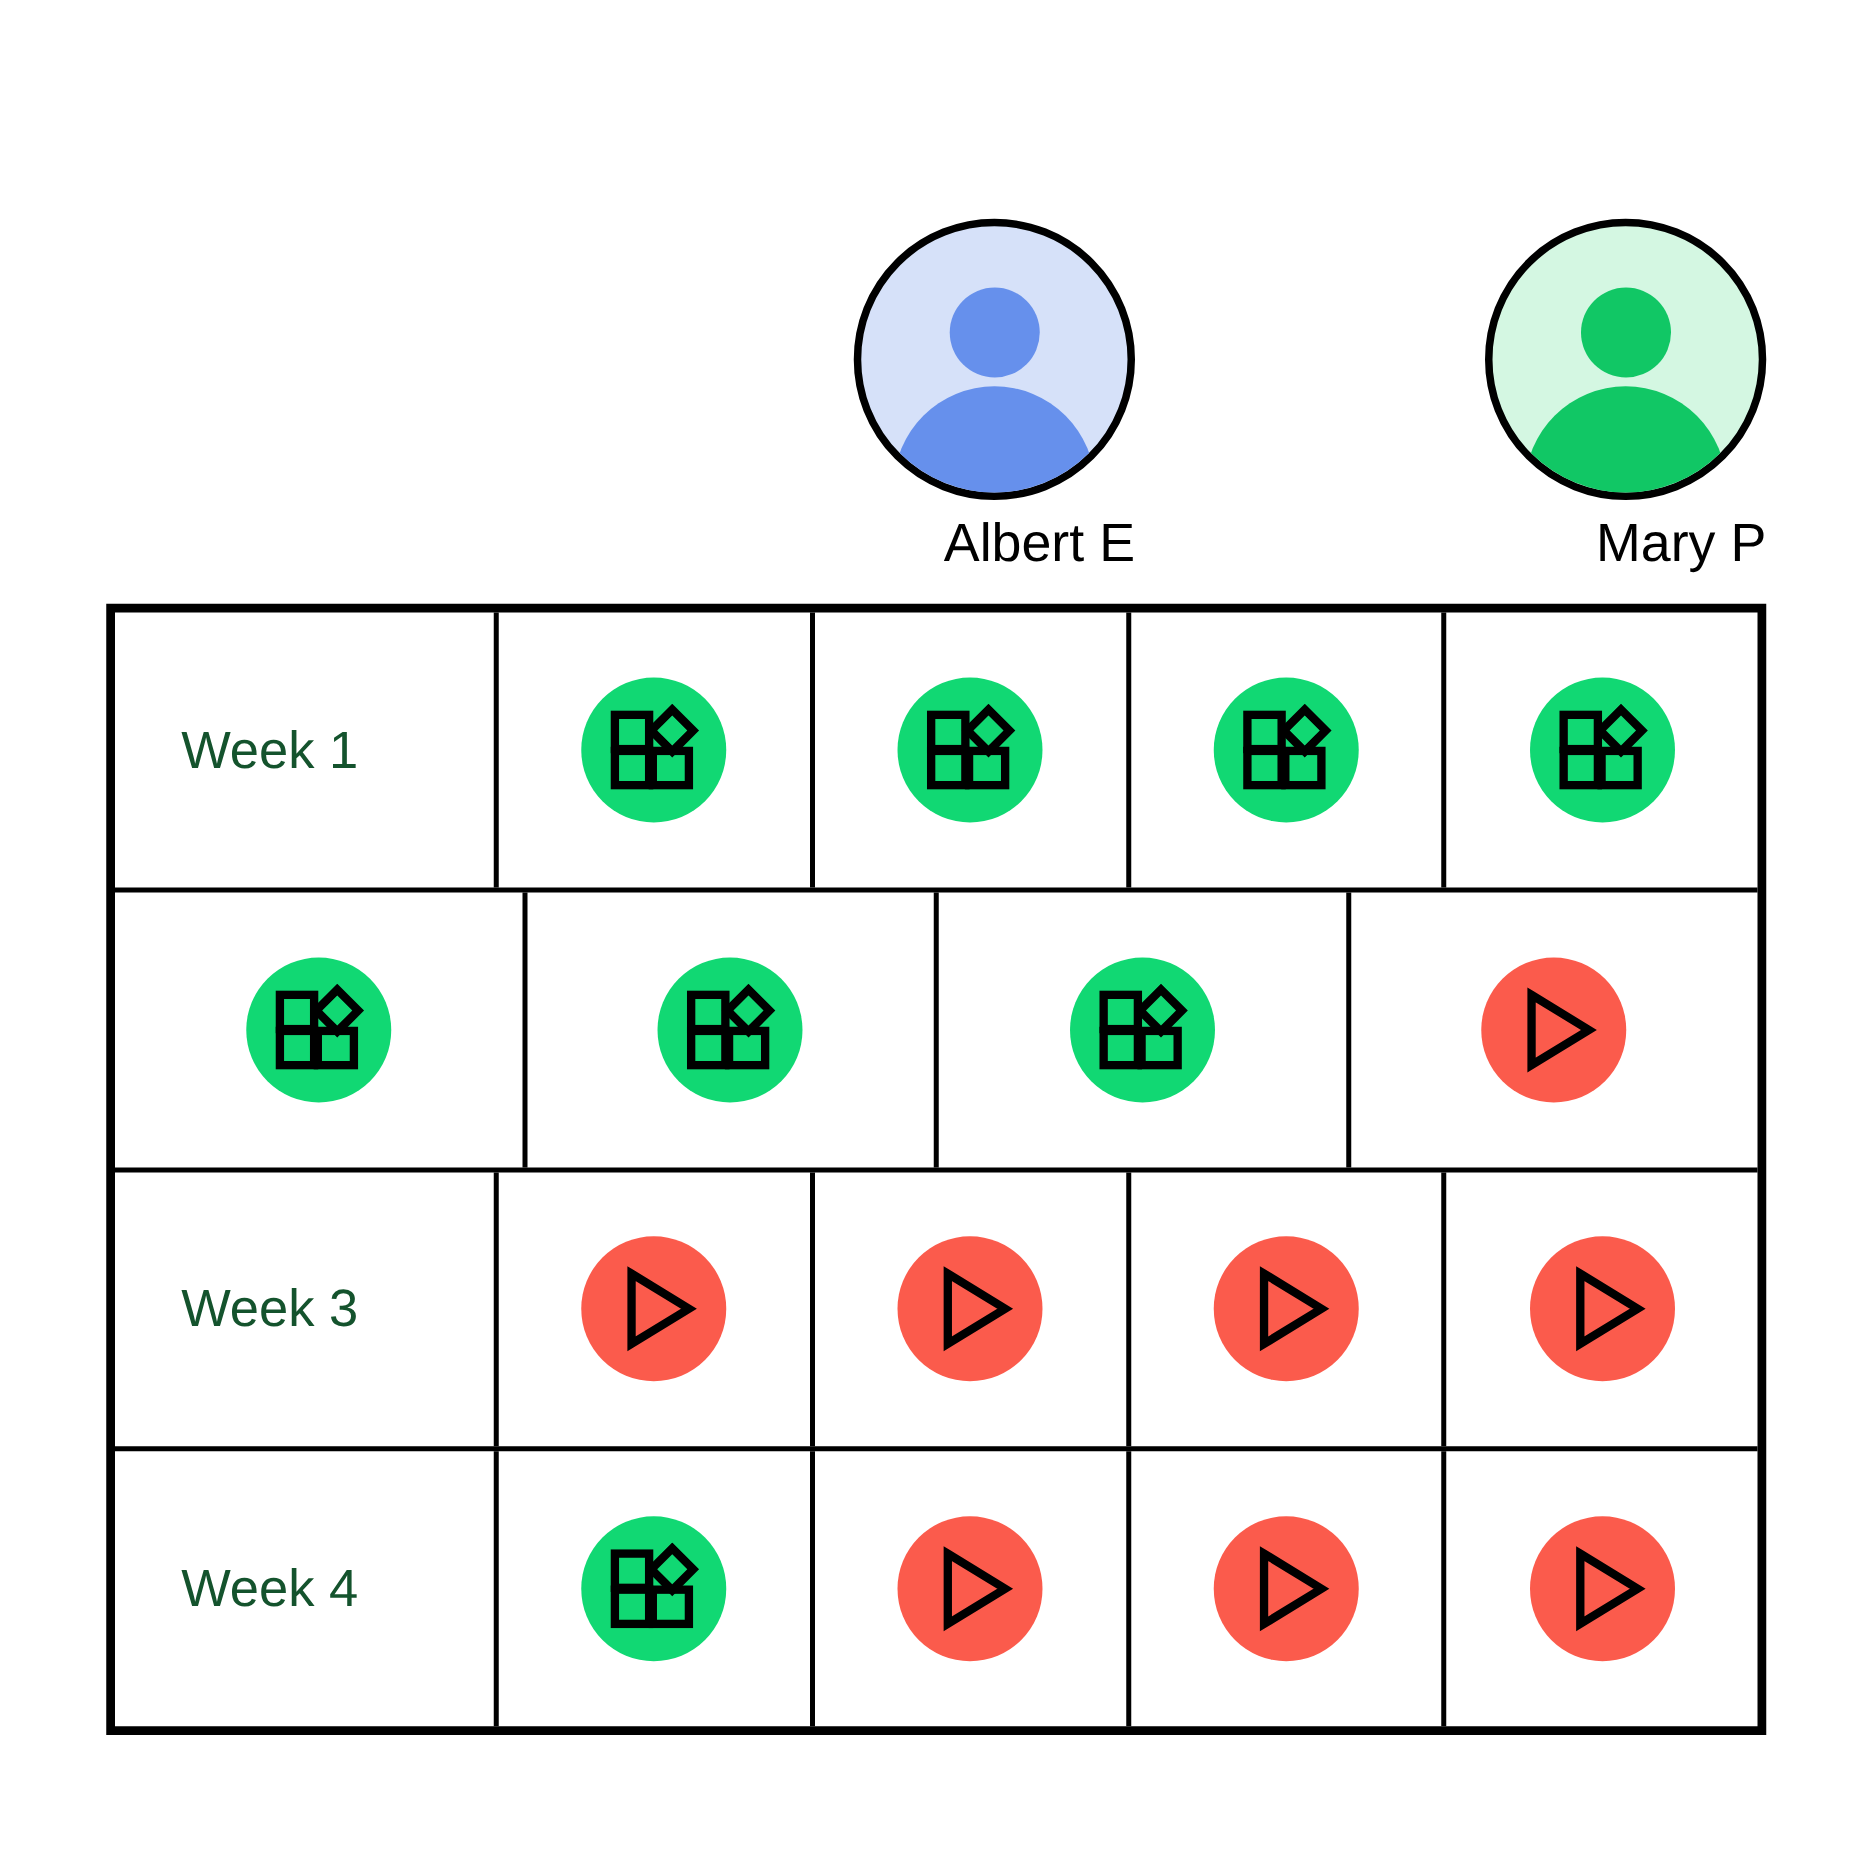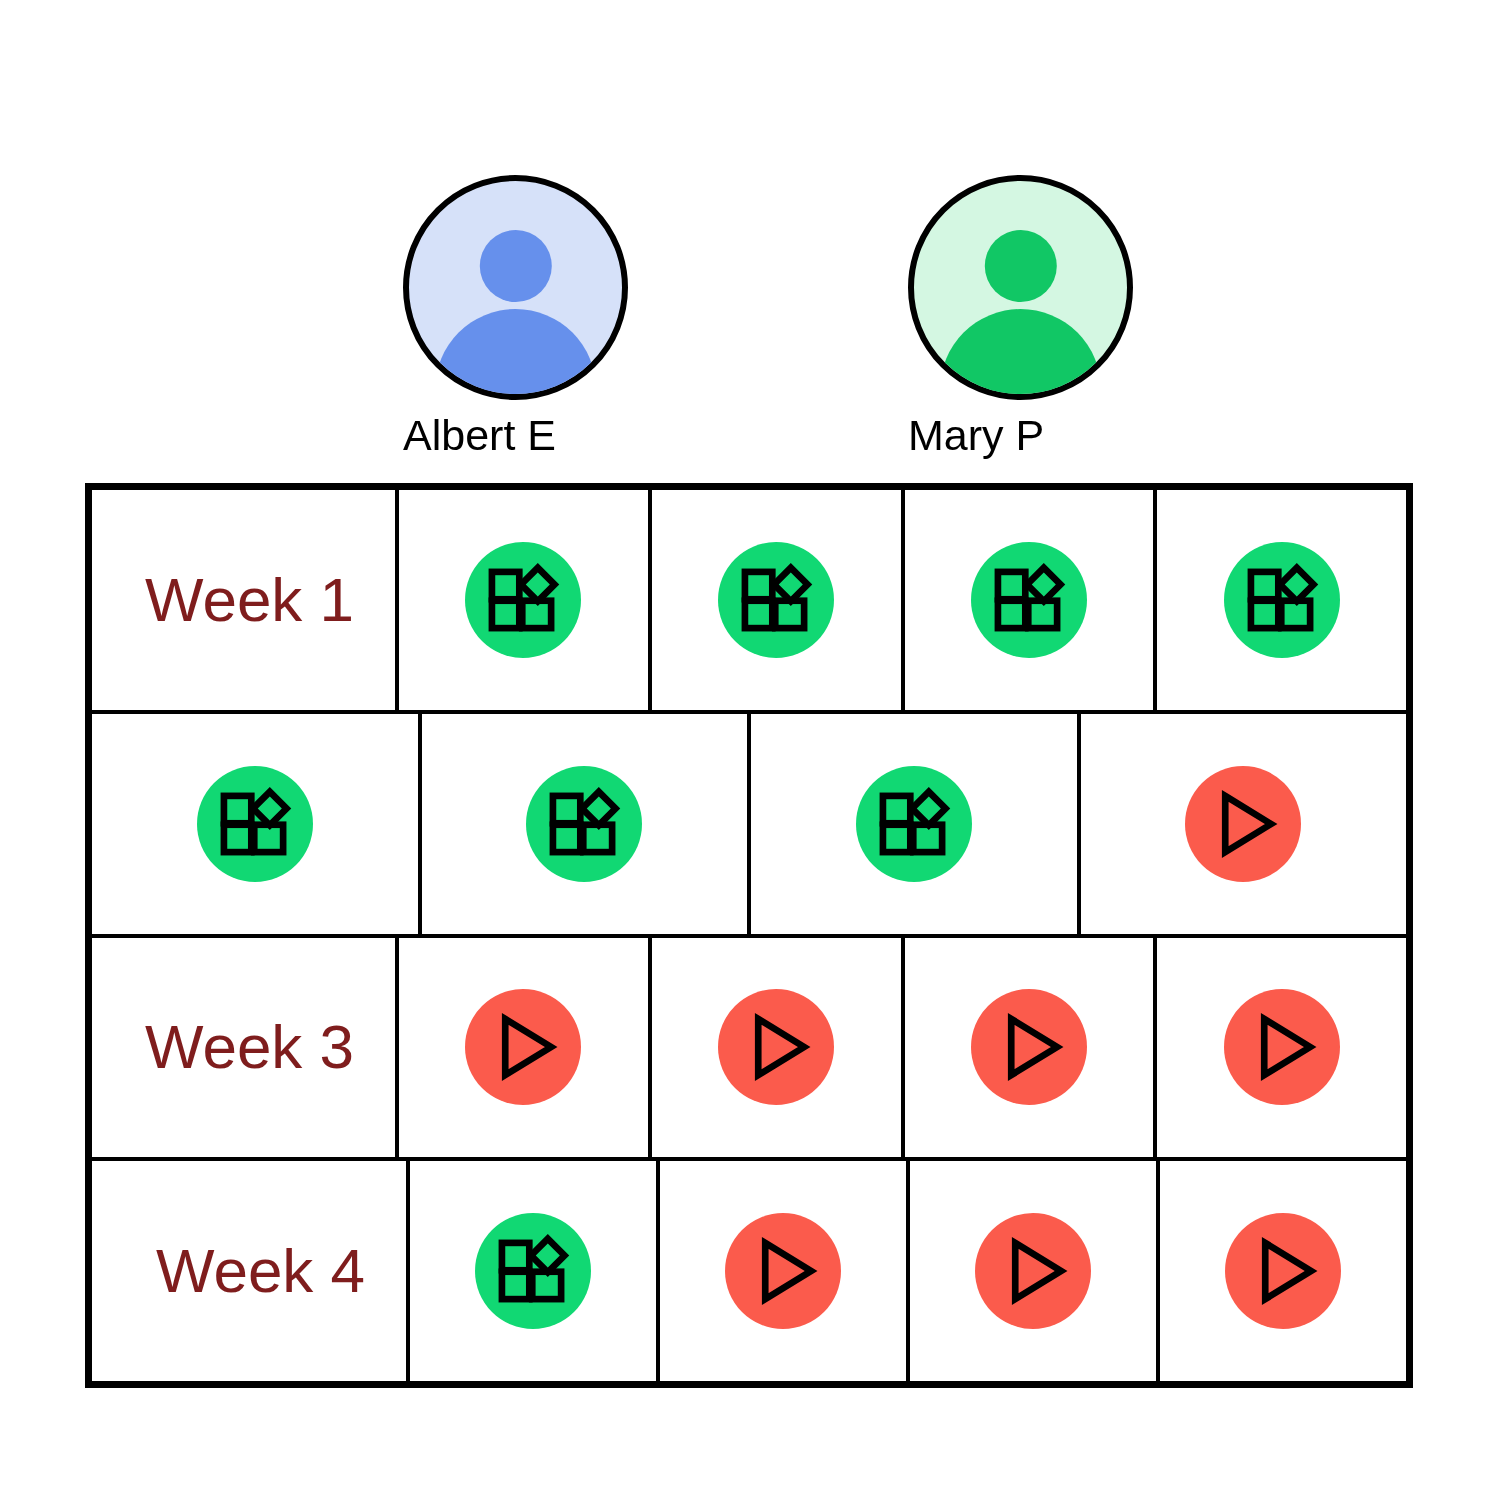--- a/index.html
+++ b/index.html
@@ -30,21 +30,21 @@
     top: 175px;
     width: 1010px;
     height: 290px;
     display: flex;
     flex-direction: row;
   }
   .avatar-cell {
     flex: 1 1 0;
     display: flex;
     flex-direction: column;
-    align-items: flex-start;
+    align-items: flex-end;
   }
   .avatar {
     width: 225px;
     height: 225px;
     border-radius: 50%;
     border: 6px solid #000000;
     box-sizing: border-box;
     position: relative;
     overflow: hidden;
     flex: 0 0 auto;
@@ -89,34 +89,34 @@
     display: flex;
     flex-direction: column;
   }
   .grid-row {
     flex: 1 1 0;
     display: flex;
     flex-direction: row;
     border-bottom: 4px solid #000000;
     box-sizing: border-box;
   }
-  .grid-row:last-child { border-bottom: none; margin-left: 11px; }
+  .grid-row:last-child { border-bottom: none; }
 
   .cell-week {
     flex: 0 0 307px;
     border-right: 4px solid #000000;
     box-sizing: border-box;
     display: flex;
     align-items: center;
     padding-left: 53px;
   }
   .week-label {
-    font-size: 62px;
+    font-size: 42px;
     line-height: 1;
-    color: #7f1d1d;
+    color: #14532d;
     white-space: nowrap;
   }
   .cell-status {
     flex: 1 1 0;
     border-right: 4px solid #000000;
     box-sizing: border-box;
     display: flex;
     align-items: center;
     justify-content: center;
   }

